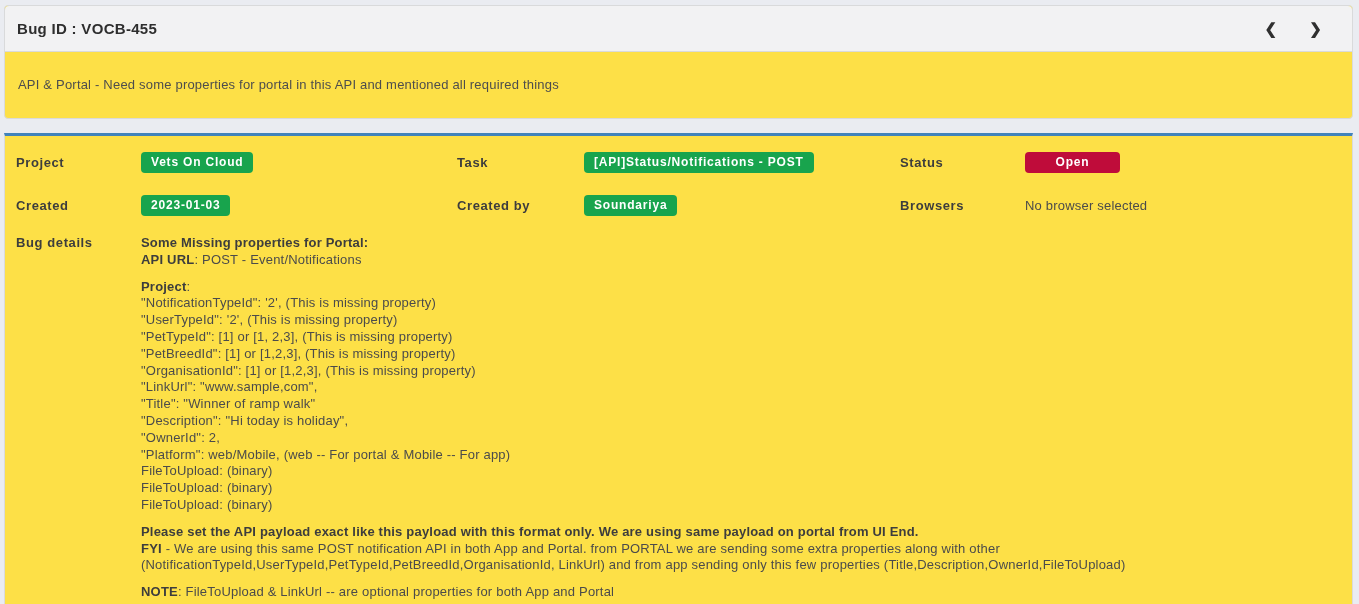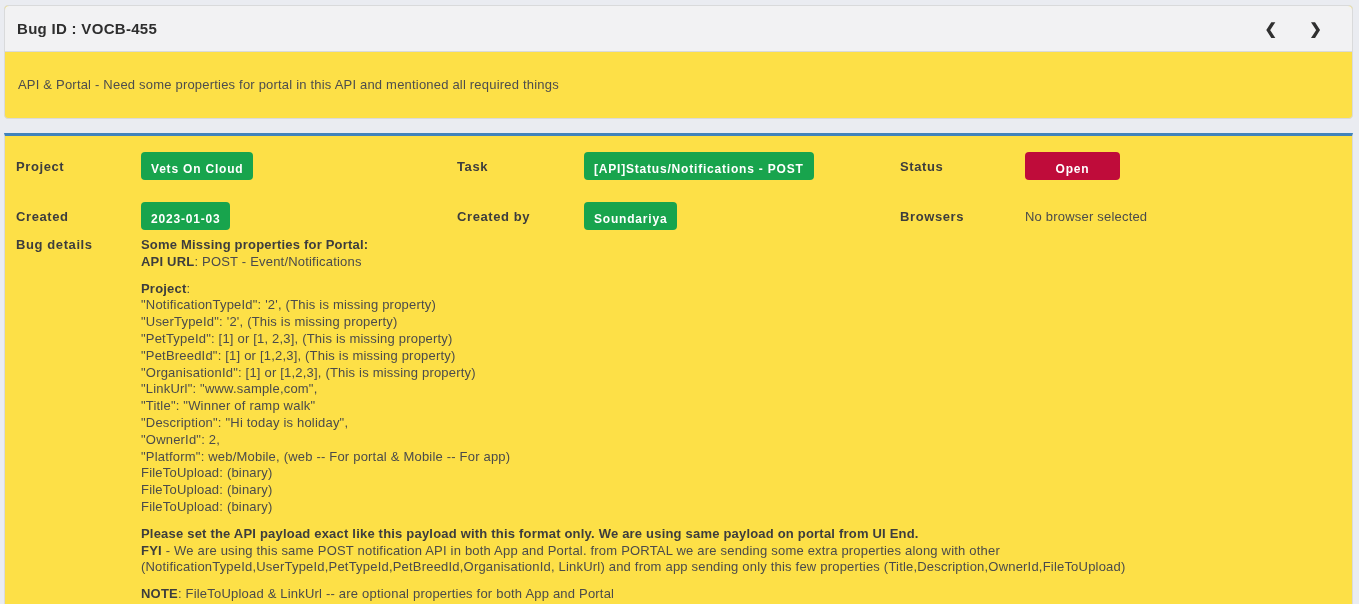--- a/index.html
+++ b/index.html
@@ -64,32 +64,32 @@
     letter-spacing: 0.6px;
   }
   .badge {
     display: inline-block;
     justify-self: start;
     background: #18a44d;
     color: #fff;
     font-weight: bold;
     font-size: 12px;
     letter-spacing: 0.8px;
-    padding: 10px 10px 4px;
+    padding: 3px 10px 4px;
     border-radius: 4px;
     white-space: nowrap;
   }
   .badge-status {
     background: #bf0c3a;
     min-width: 95px;
     text-align: center;
     cursor: pointer;
   }
   .plain-value { color: #4b4b4b; }
-  .details-row { display: flex; margin-top: 7px; }
+  .details-row { display: flex; margin-top: 19px; }
   .details-label-cell { width: 125px; flex: none; }
   .details-content { flex: 1; min-width: 0; }
   .para { margin: 0 0 10px 0; }
   .para:last-child { margin-bottom: 0; }
   .line { line-height: 16.8px; min-height: 16.8px; }
   .line b { color: #3d3d3d; }
 </style>
 </head>
 <body>
 

